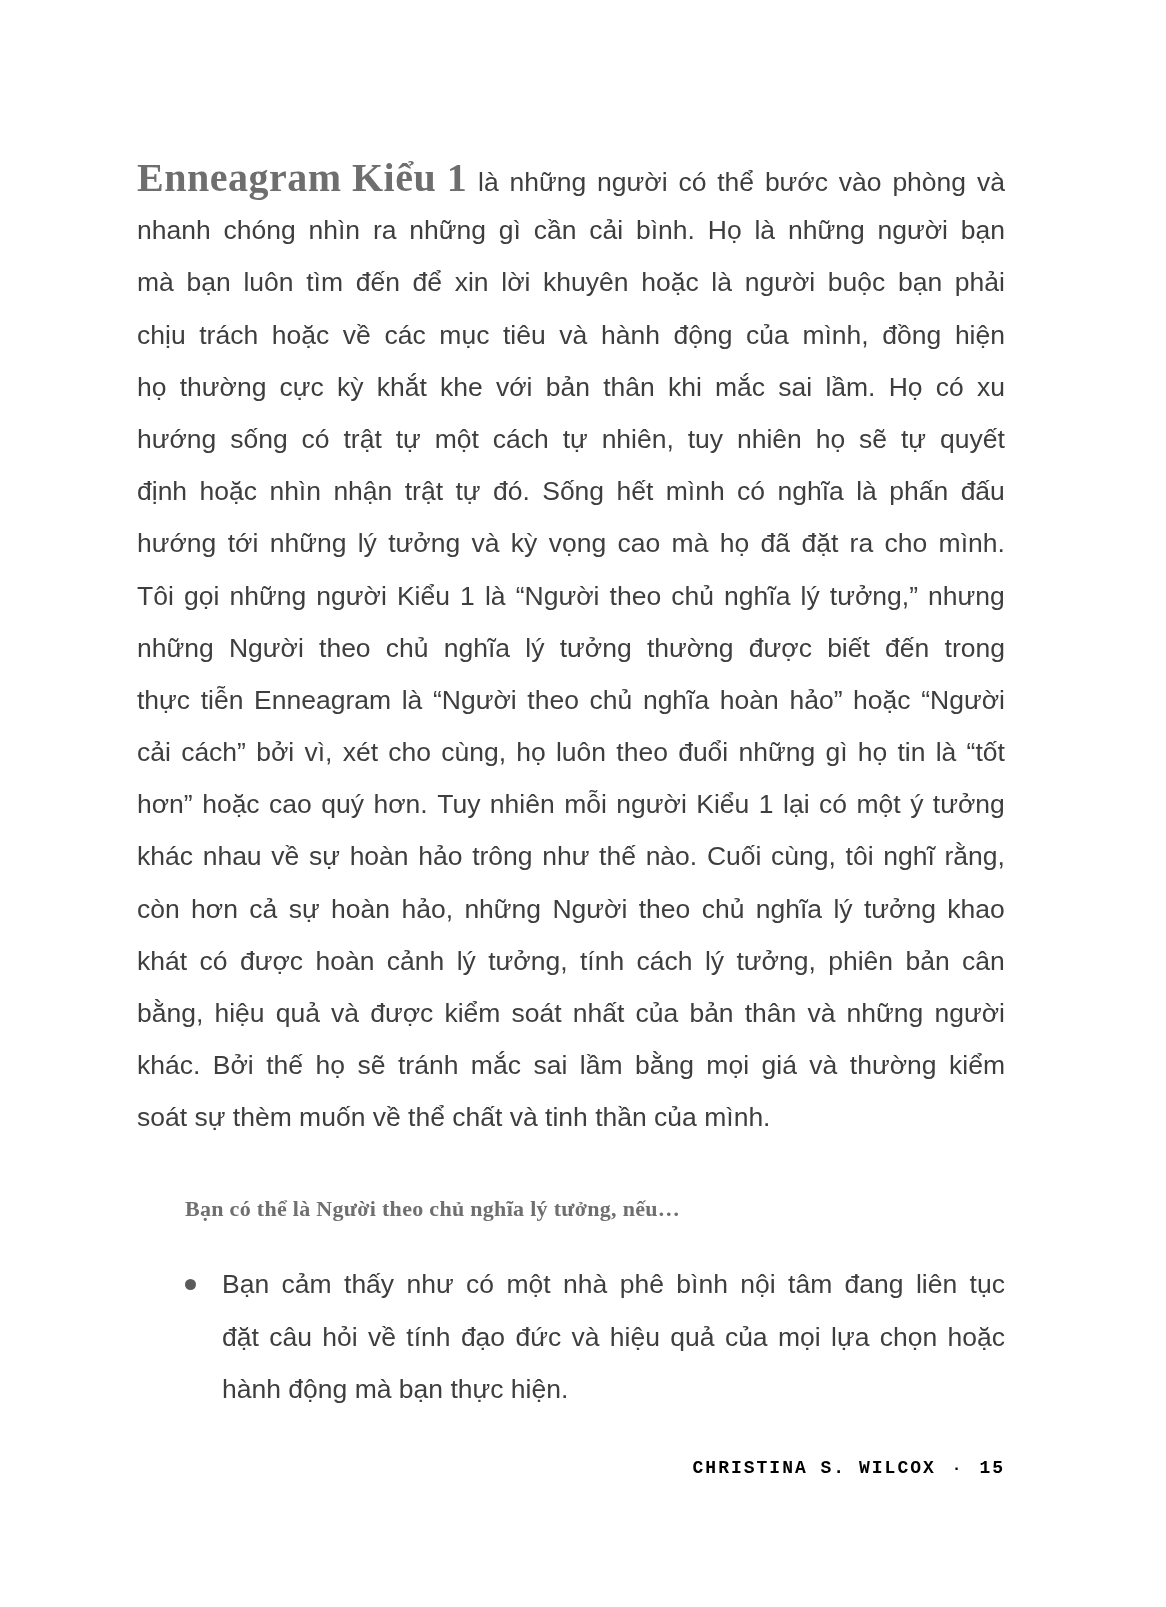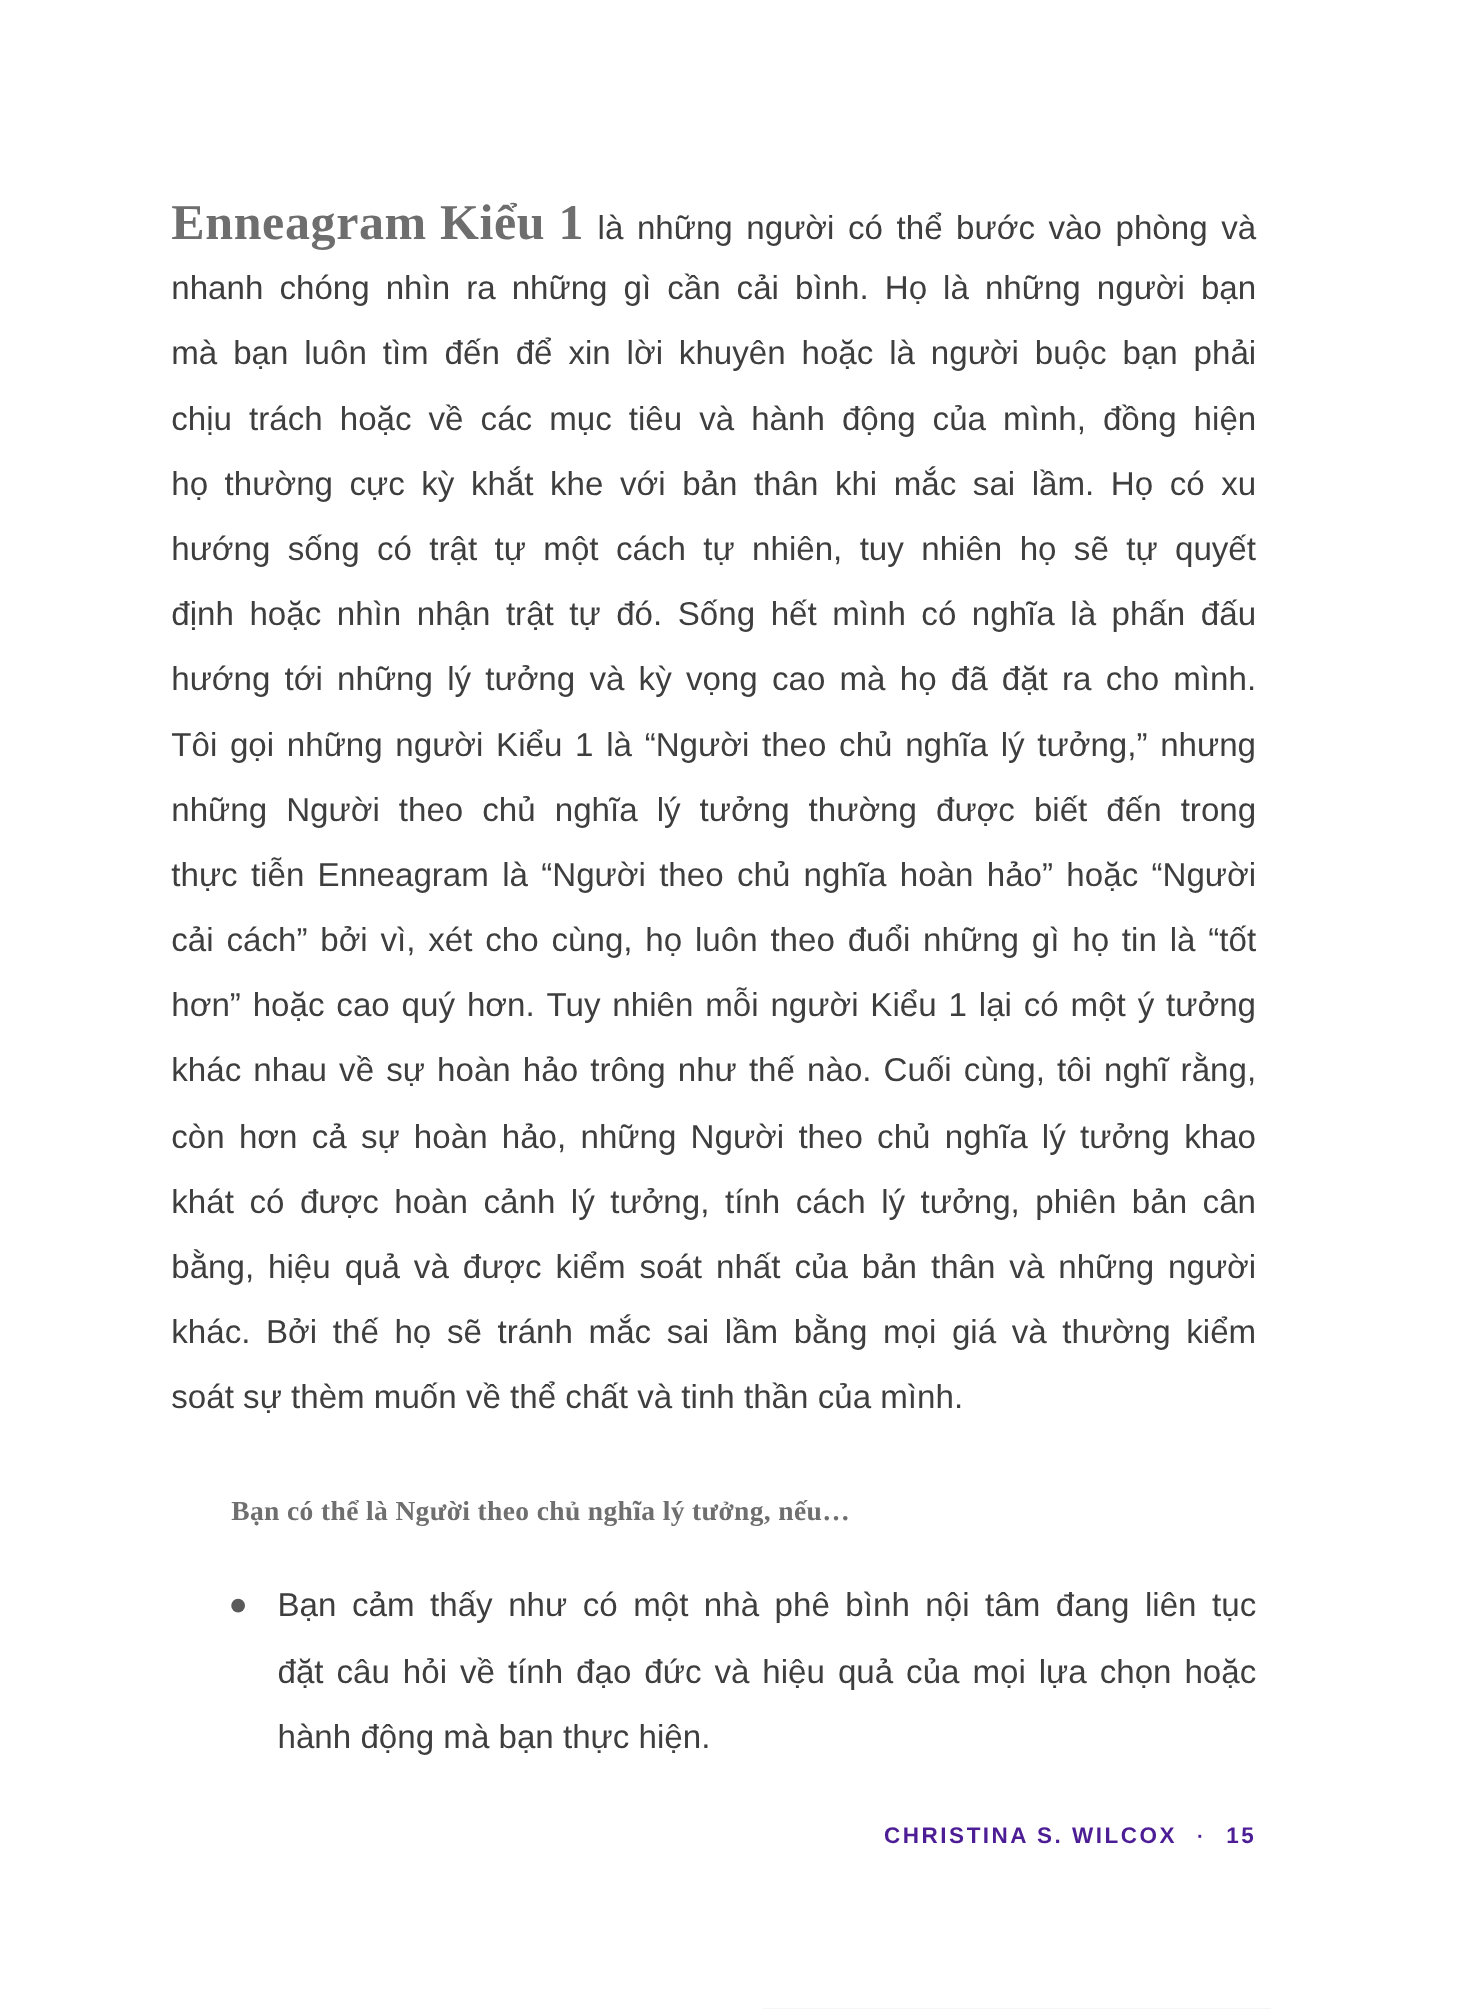--- a/index.html
+++ b/index.html
@@ -80,24 +80,24 @@
     align-items: baseline;
     height: 52.5px;
     line-height: 52.5px;
     white-space: nowrap;
   }
   .bullet-line.last { display: block; }
   .footer {
     position: absolute;
     right: 161px;
     top: 1458px;
-    font-family: Liberation Sans, sans-serif;
+    font-family: Liberation Mono, monospace;
     font-weight: 700;
     font-size: 18px;
-    color: #4c1d95;
+    color: #000000;
     letter-spacing: 2px;
     white-space: nowrap;
   }
   .footer .sep {
     display: inline-block;
     margin: 0 16px;
     font-size: 16px;
   }
 </style>
 </head>

